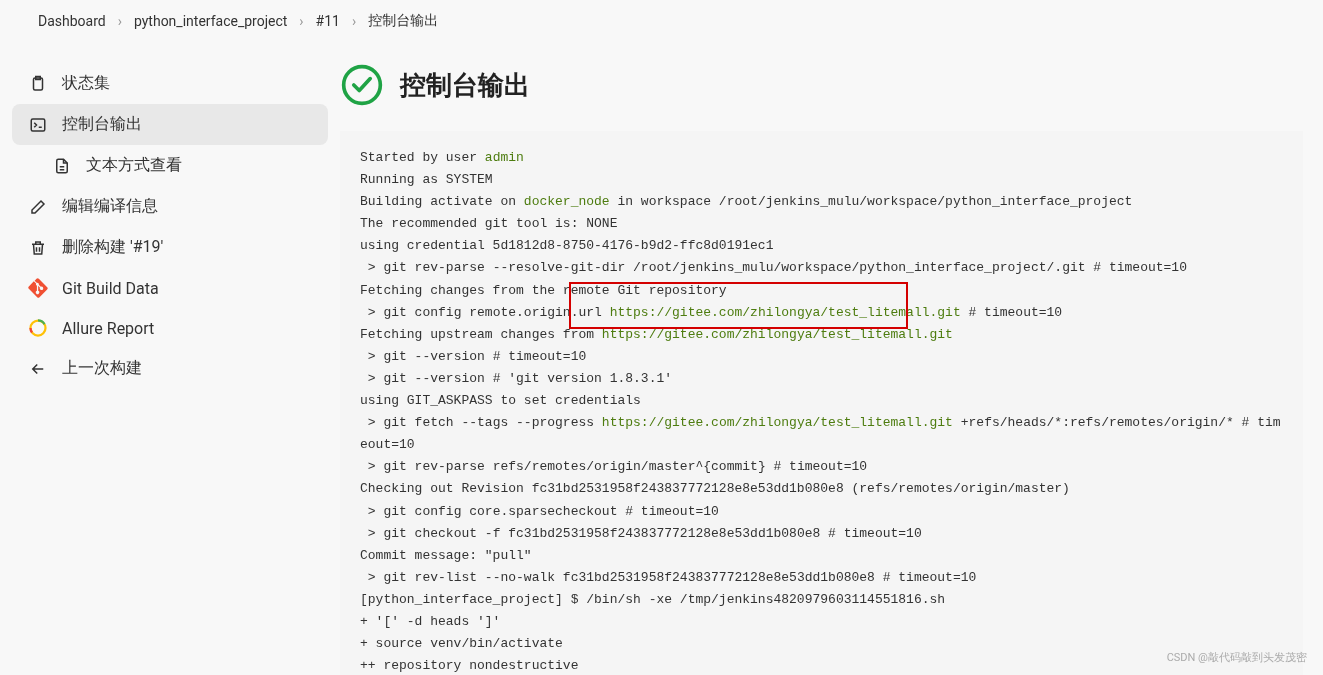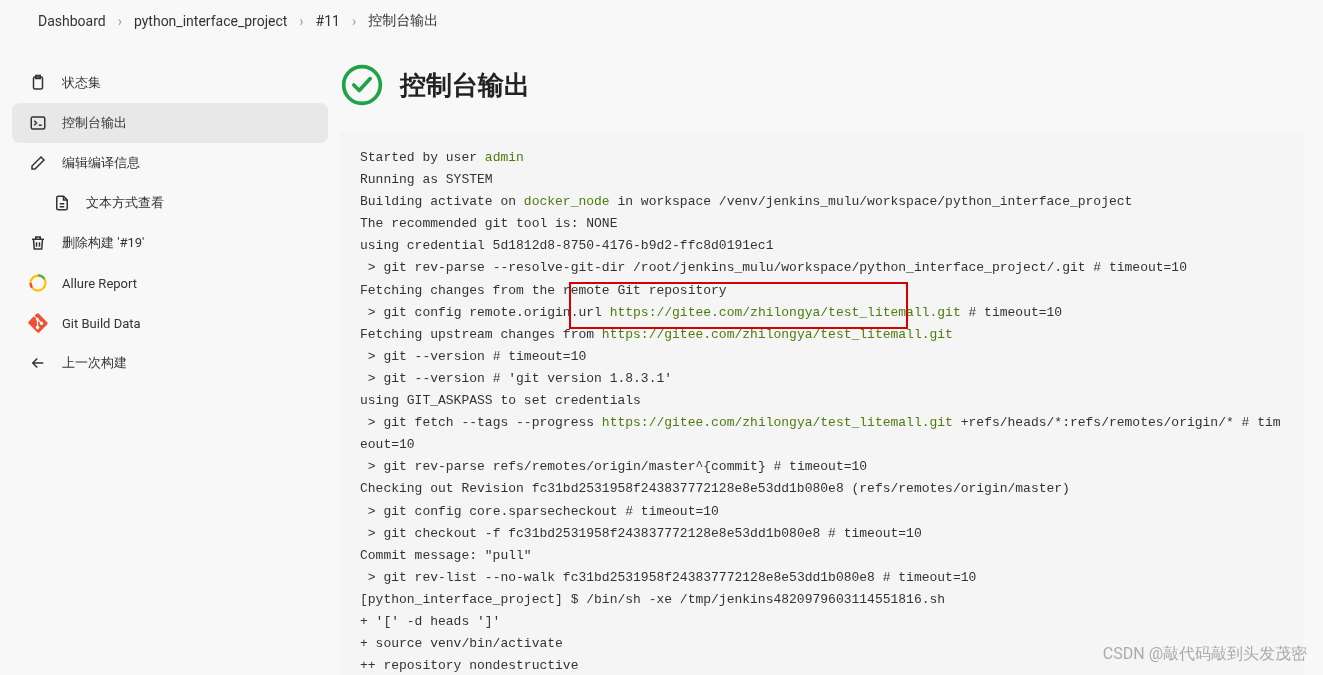--- a/index.html
+++ b/index.html
@@ -4,35 +4,35 @@
   <style>
     * { margin: 0; padding: 0; box-sizing: border-box; }
     body { font-family: -apple-system, BlinkMacSystemFont, "Segoe UI", Roboto, sans-serif; background: #f8f8f8; color: #333; font-size: 14px; }
     
     .breadcrumb { padding: 12px 38px; display: flex; align-items: center; gap: 8px; background: #f8f8f8; border-bottom: 1px solid transparent; }
     .breadcrumb-item { color: #333; cursor: pointer; }
     .breadcrumb-sep { color: #999; margin: 0 4px; }
     
     .layout { display: flex; }
     .sidebar { width: 340px; padding: 20px 12px; }
-    .side-item { display: flex; align-items: center; gap: 14px; padding: 10px 16px; border-radius: 8px; cursor: pointer; color: #333; font-size: 13px; }
+    .side-item { display: flex; align-items: center; gap: 14px; padding: 10px 16px; border-radius: 8px; cursor: pointer; color: #333; font-size: 16px; }
     .side-item.active { background: #e8e8e8; font-weight: 500; }
     .side-item.sub { padding-left: 40px; }
     .side-icon { width: 20px; height: 20px; display: flex; align-items: center; justify-content: center; flex-shrink: 0; }
     
     .main { flex: 1; padding: 20px 0 40px 0; min-width: 0; }
     .page-header { display: flex; align-items: center; gap: 16px; padding: 0 0 24px 0; }
     .success-icon { width: 44px; height: 44px; }
     .page-title { font-size: 26px; font-weight: 700; color: #222; }
     
     .console { background: #f5f5f5; padding: 16px 20px; font-family: "Courier New", Consolas, monospace; font-size: 13px; line-height: 1.7; color: #333; white-space: pre-wrap; word-break: break-all; position: relative; margin-right: 20px; }
     .console a { color: #4d7c0f; text-decoration: none; }
     .highlight-box { border: 2px solid #d40000; position: absolute; pointer-events: none; }
     
-    .watermark { position: fixed; bottom: 10px; right: 16px; color: rgba(120,120,120,0.6); font-size: 16px; }
+    .watermark { position: fixed; bottom: 10px; right: 16px; color: rgba(120,120,120,0.6); font-size: 11px; }
   </style>
 </head>
 <body>
 
 <div class="breadcrumb">
   <span class="breadcrumb-item">Dashboard</span>
   <span class="breadcrumb-sep">›</span>
   <span class="breadcrumb-item">python_interface_project</span>
   <span class="breadcrumb-sep">›</span>
   <span class="breadcrumb-item">#11</span>
@@ -53,62 +53,62 @@
     </div>
     <div class="side-item active">
       <span class="side-icon">
           <svg viewBox="0 0 24 24" width="18" height="18" fill="none" stroke="currentColor" stroke-width="2">
             <rect x="3" y="4" width="18" height="16" rx="2"></rect>
             <path d="M7 9l3 3-3 3M13 15h4"></path>
           </svg>
         </span>
       <span>控制台输出</span>
     </div>
-    <div class="side-item">
-      <span class="side-icon">
-          <svg viewBox="0 0 24 24" width="18" height="18" fill="none" stroke="currentColor" stroke-width="2">
-            <path d="M4 20h4L20 8l-4-4L4 16v4z"></path>
-          </svg>
-        </span>
-      <span>编辑编译信息</span>
-    </div>
     <div class="side-item sub">
       <span class="side-icon">
           <svg viewBox="0 0 24 24" width="18" height="18" fill="none" stroke="currentColor" stroke-width="2">
             <path d="M14 3H7a2 2 0 0 0-2 2v14a2 2 0 0 0 2 2h10a2 2 0 0 0 2-2V8l-5-5z"></path>
             <path d="M14 3v5h5M9 13h6M9 17h6"></path>
           </svg>
         </span>
       <span>文本方式查看</span>
     </div>
     <div class="side-item">
       <span class="side-icon">
           <svg viewBox="0 0 24 24" width="18" height="18" fill="none" stroke="currentColor" stroke-width="2">
+            <path d="M4 20h4L20 8l-4-4L4 16v4z"></path>
+          </svg>
+        </span>
+      <span>编辑编译信息</span>
+    </div>
+    <div class="side-item">
+      <span class="side-icon">
+          <svg viewBox="0 0 24 24" width="18" height="18" fill="none" stroke="currentColor" stroke-width="2">
             <path d="M4 7h16M10 11v6M14 11v6M6 7l1 13h10l1-13M9 7V4h6v3"></path>
           </svg>
         </span>
       <span>删除构建 '#19'</span>
+    </div>
+    <div class="side-item">
+      <span class="side-icon">
+          <svg viewBox="0 0 24 24" width="20" height="20">
+            <path fill="#f05033" d="M23 11L13 1a2 2 0 0 0-2.8 0L8 3.2l2.5 2.5a2 2 0 0 1 2.5 2.5l2.4 2.4a2 2 0 1 1-1 1l-2.2-2.2v6a2 2 0 1 1-1.5 0V9.2a2 2 0 0 1-1-2.6L7 4 1 10.2a2 2 0 0 0 0 2.8L11 23a2 2 0 0 0 2.8 0L23 13.8a2 2 0 0 0 0-2.8z"></path>
+          </svg>
+        </span>
+      <span>Git Build Data</span>
     </div>
     <div class="side-item">
       <span class="side-icon">
           <svg viewBox="0 0 24 24" width="18" height="18">
             <path d="M12 2a10 10 0 1 0 0 20 10 10 0 0 0 0-20z" fill="none" stroke="#ffc107" stroke-width="3"></path>
             <path d="M12 2a10 10 0 0 1 8.7 5" fill="none" stroke="#4caf50" stroke-width="3"></path>
             <path d="M4 18a10 10 0 0 1-2-6" fill="none" stroke="#f44336" stroke-width="3"></path>
           </svg>
         </span>
       <span>Allure Report</span>
-    </div>
-    <div class="side-item">
-      <span class="side-icon">
-          <svg viewBox="0 0 24 24" width="20" height="20">
-            <path fill="#f05033" d="M23 11L13 1a2 2 0 0 0-2.8 0L8 3.2l2.5 2.5a2 2 0 0 1 2.5 2.5l2.4 2.4a2 2 0 1 1-1 1l-2.2-2.2v6a2 2 0 1 1-1.5 0V9.2a2 2 0 0 1-1-2.6L7 4 1 10.2a2 2 0 0 0 0 2.8L11 23a2 2 0 0 0 2.8 0L23 13.8a2 2 0 0 0 0-2.8z"></path>
-          </svg>
-        </span>
-      <span>Git Build Data</span>
     </div>
     <div class="side-item">
       <span class="side-icon">
           <svg viewBox="0 0 24 24" width="18" height="18" fill="none" stroke="currentColor" stroke-width="2">
             <path d="M19 12H5M11 18l-6-6 6-6"></path>
           </svg>
         </span>
       <span>上一次构建</span>
     </div>
   </div>
@@ -119,21 +119,21 @@
         <svg viewBox="0 0 48 48" width="44" height="44">
             <circle cx="24" cy="24" r="20" fill="none" stroke="#1fa345" stroke-width="4"></circle>
             <path d="M15 24l6 6 12-13" fill="none" stroke="#1fa345" stroke-width="4" stroke-linecap="round" stroke-linejoin="round"></path>
           </svg>
       </span>
       <h1 class="page-title">控制台输出</h1>
     </div>
 
     <div class="console"><span>Started by user </span><a>admin</a>
 <span>Running as SYSTEM</span>
-<span>Building activate on </span><a>docker_node</a><span> in workspace /venv/jenkins_mulu/workspace/python_interface_project</span>
+<span>Building activate on </span><a>docker_node</a><span> in workspace /root/jenkins_mulu/workspace/python_interface_project</span>
 <span>The recommended git tool is: NONE</span>
 <span>using credential 5d1812d8-8750-4176-b9d2-ffc8d0191ec1</span>
 <span> &gt; git rev-parse --resolve-git-dir /root/jenkins_mulu/workspace/python_interface_project/.git # timeout=10</span>
 <span>Fetching changes from the remote Git repository</span>
 <span> &gt; git config remote.origin.url </span><a>https://gitee.com/zhilongya/test_litemall.git</a><span> # timeout=10</span>
 <span>Fetching upstream changes from </span><a>https://gitee.com/zhilongya/test_litemall.git</a>
 <span> &gt; git --version # timeout=10</span>
 <span> &gt; git --version # 'git version 1.8.3.1'</span>
 <span>using GIT_ASKPASS to set credentials </span>
 <span> &gt; git fetch --tags --progress </span><a>https://gitee.com/zhilongya/test_litemall.git</a><span> +refs/heads/*:refs/remotes/origin/* # timeout=10</span>

